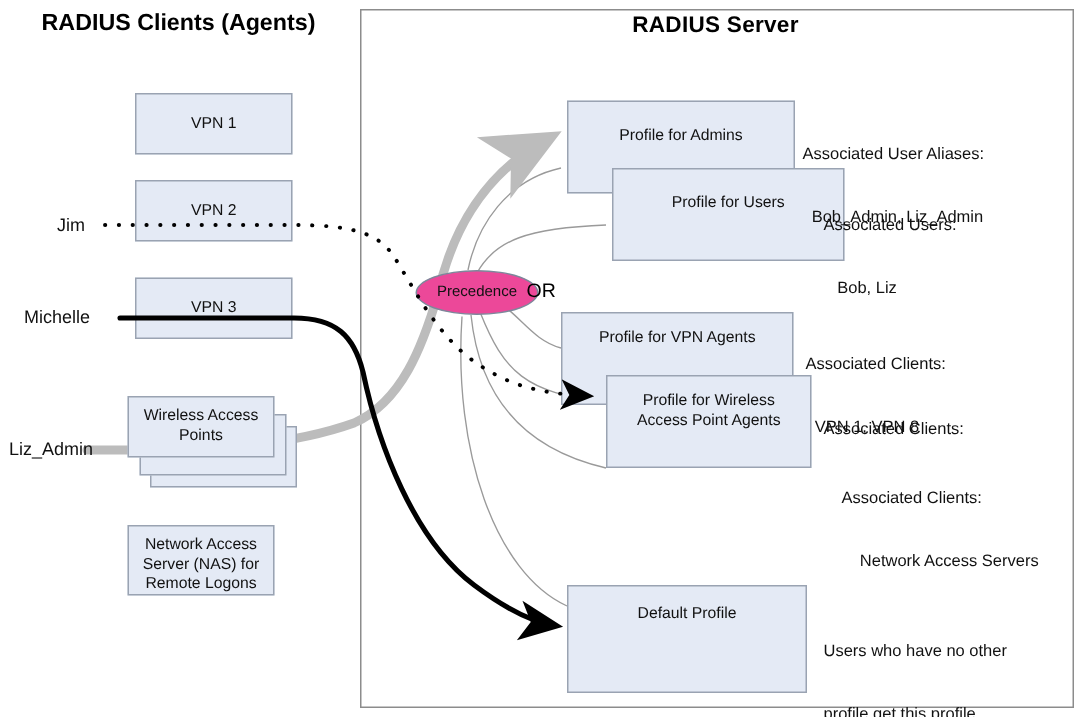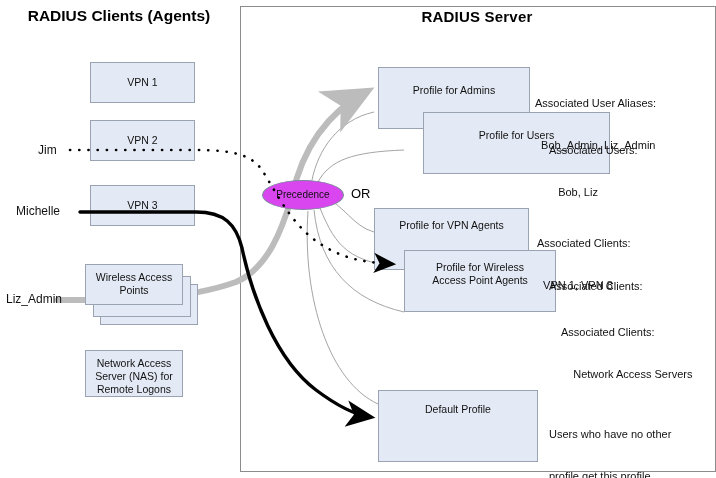--- a/index.html
+++ b/index.html
@@ -36,22 +36,22 @@
     box-sizing:border-box;font-size:10.5px;line-height:13px;
     text-align:center;color:#111;
   }
   .box > .lbl{display:block;padding-top:6px;}
   .box.vpn > .lbl{padding-top:13px;}
 
   .stack-back{background:#e4eaf5;border:1px solid #9aa3b2;position:absolute;box-sizing:border-box;}
 
   
   .ellipse{
-    position:absolute;left:262px;top:180px;width:82px;height:30px;
-    border-radius:50%;background:#d946ef;border:1px solid #7d879b;
+    position:absolute;left:277px;top:180px;width:82px;height:30px;
+    border-radius:50%;background:#ec4899;border:1px solid #7d879b;
     box-sizing:border-box;z-index:5;
   }
   .ellipse .lbl{
     display:block;text-align:center;font-size:10px;line-height:28px;color:#111;
   }
   .or-label{position:absolute;left:351px;top:186px;font-size:13px;z-index:5;}
 
   
   .note{
     position:absolute;font-size:11px;line-height:14px;color:#111;z-index:5;
@@ -123,28 +123,28 @@
 
   <div class="box" style="left:85px;top:350px;width:98px;height:47px;z-index:3;">
     <span class="lbl">Network Access</span>
     <span>Server (NAS) for</span>
     <span>Remote Logons</span>
   </div>
 
   <div class="box" style="left:378px;top:67px;width:152px;height:62px;z-index:3;">
     <span class="lbl" style="padding-top:16px;">Profile for Admins</span>
   </div>
-  <div class="box" style="left:423px;top:112px;width:187px;height:62px;z-index:4;">
+  <div class="box" style="left:408px;top:112px;width:155px;height:62px;z-index:4;">
     <span class="lbl" style="padding-top:16px;">Profile for Users</span>
   </div>
 
   <div class="box" style="left:374px;top:208px;width:155px;height:62px;z-index:3;">
     <span class="lbl" style="padding-top:10px;">Profile for VPN Agents</span>
   </div>
-  <div class="box" style="left:404px;top:250px;width:152px;height:62px;z-index:4;">
+  <div class="box" style="left:404px;top:250px;width:137px;height:62px;z-index:4;">
     <span class="lbl" style="padding-top:10px;">Profile for Wireless</span>
     <span>Access Point Agents</span>
   </div>
 
   <div class="box" style="left:378px;top:390px;width:160px;height:72px;z-index:3;">
     <span class="lbl" style="padding-top:12px;">Default Profile</span>
   </div>
 
   <div class="ellipse">
     <span class="lbl">Precedence</span>

